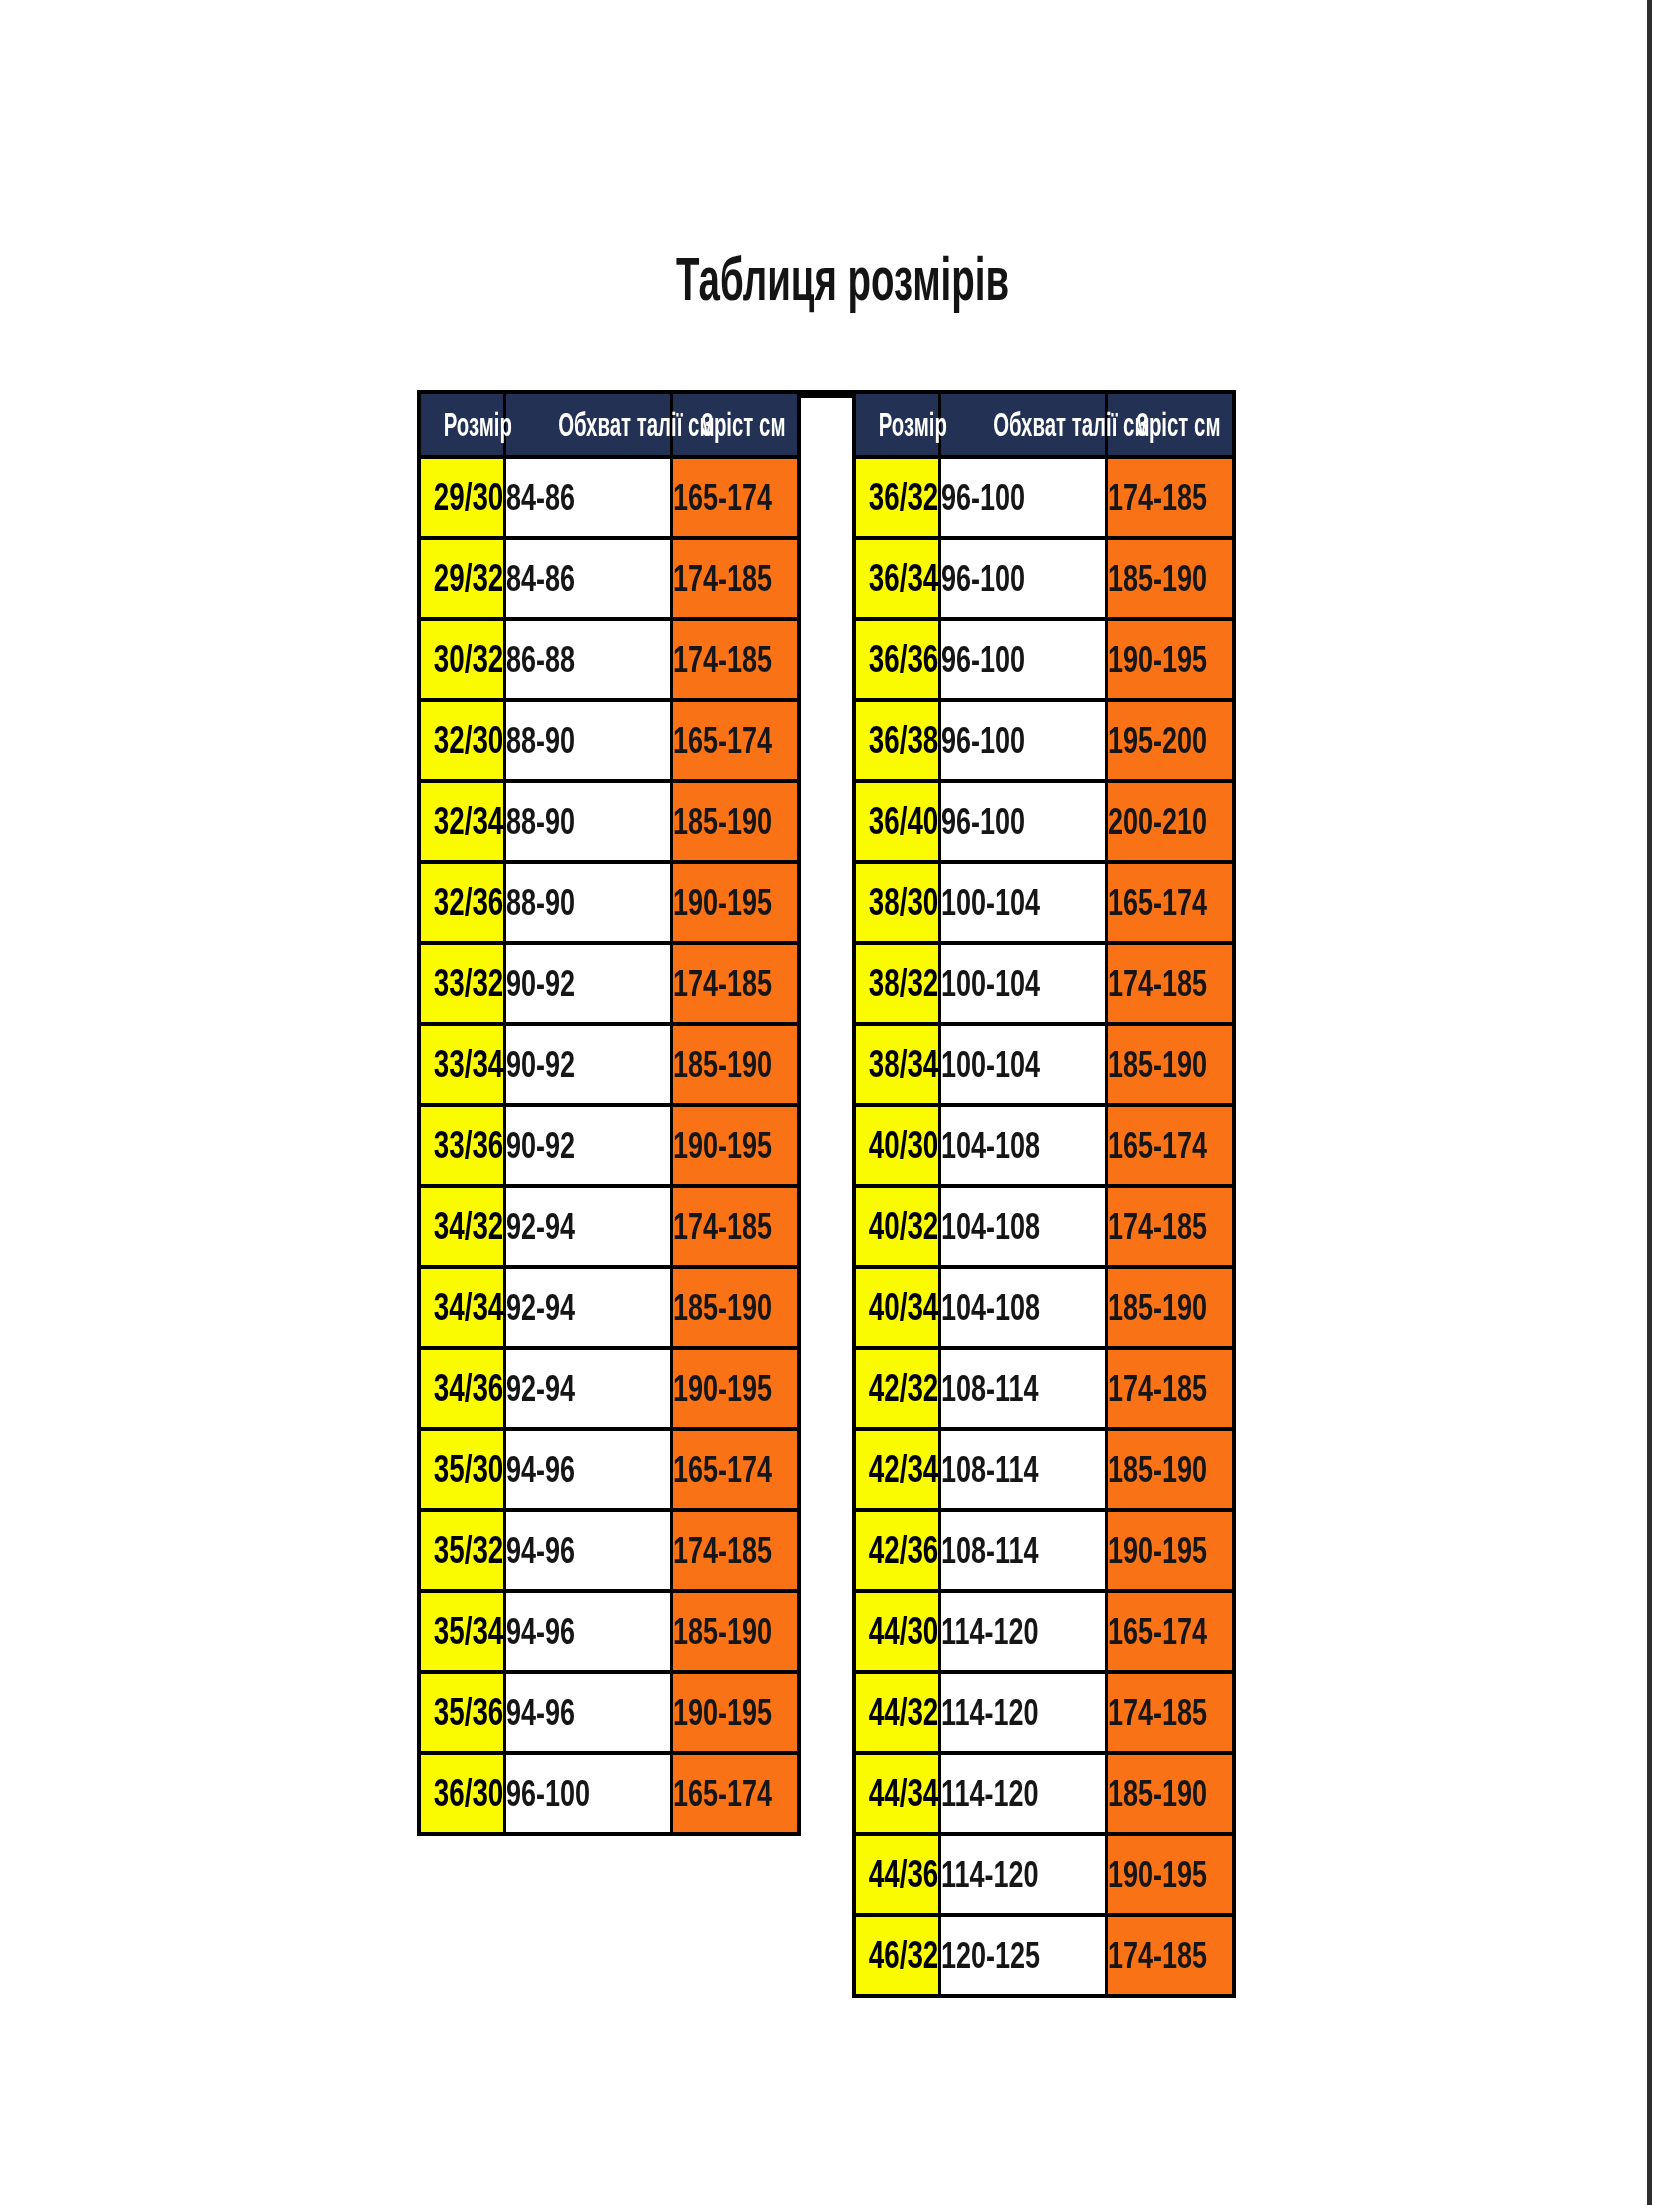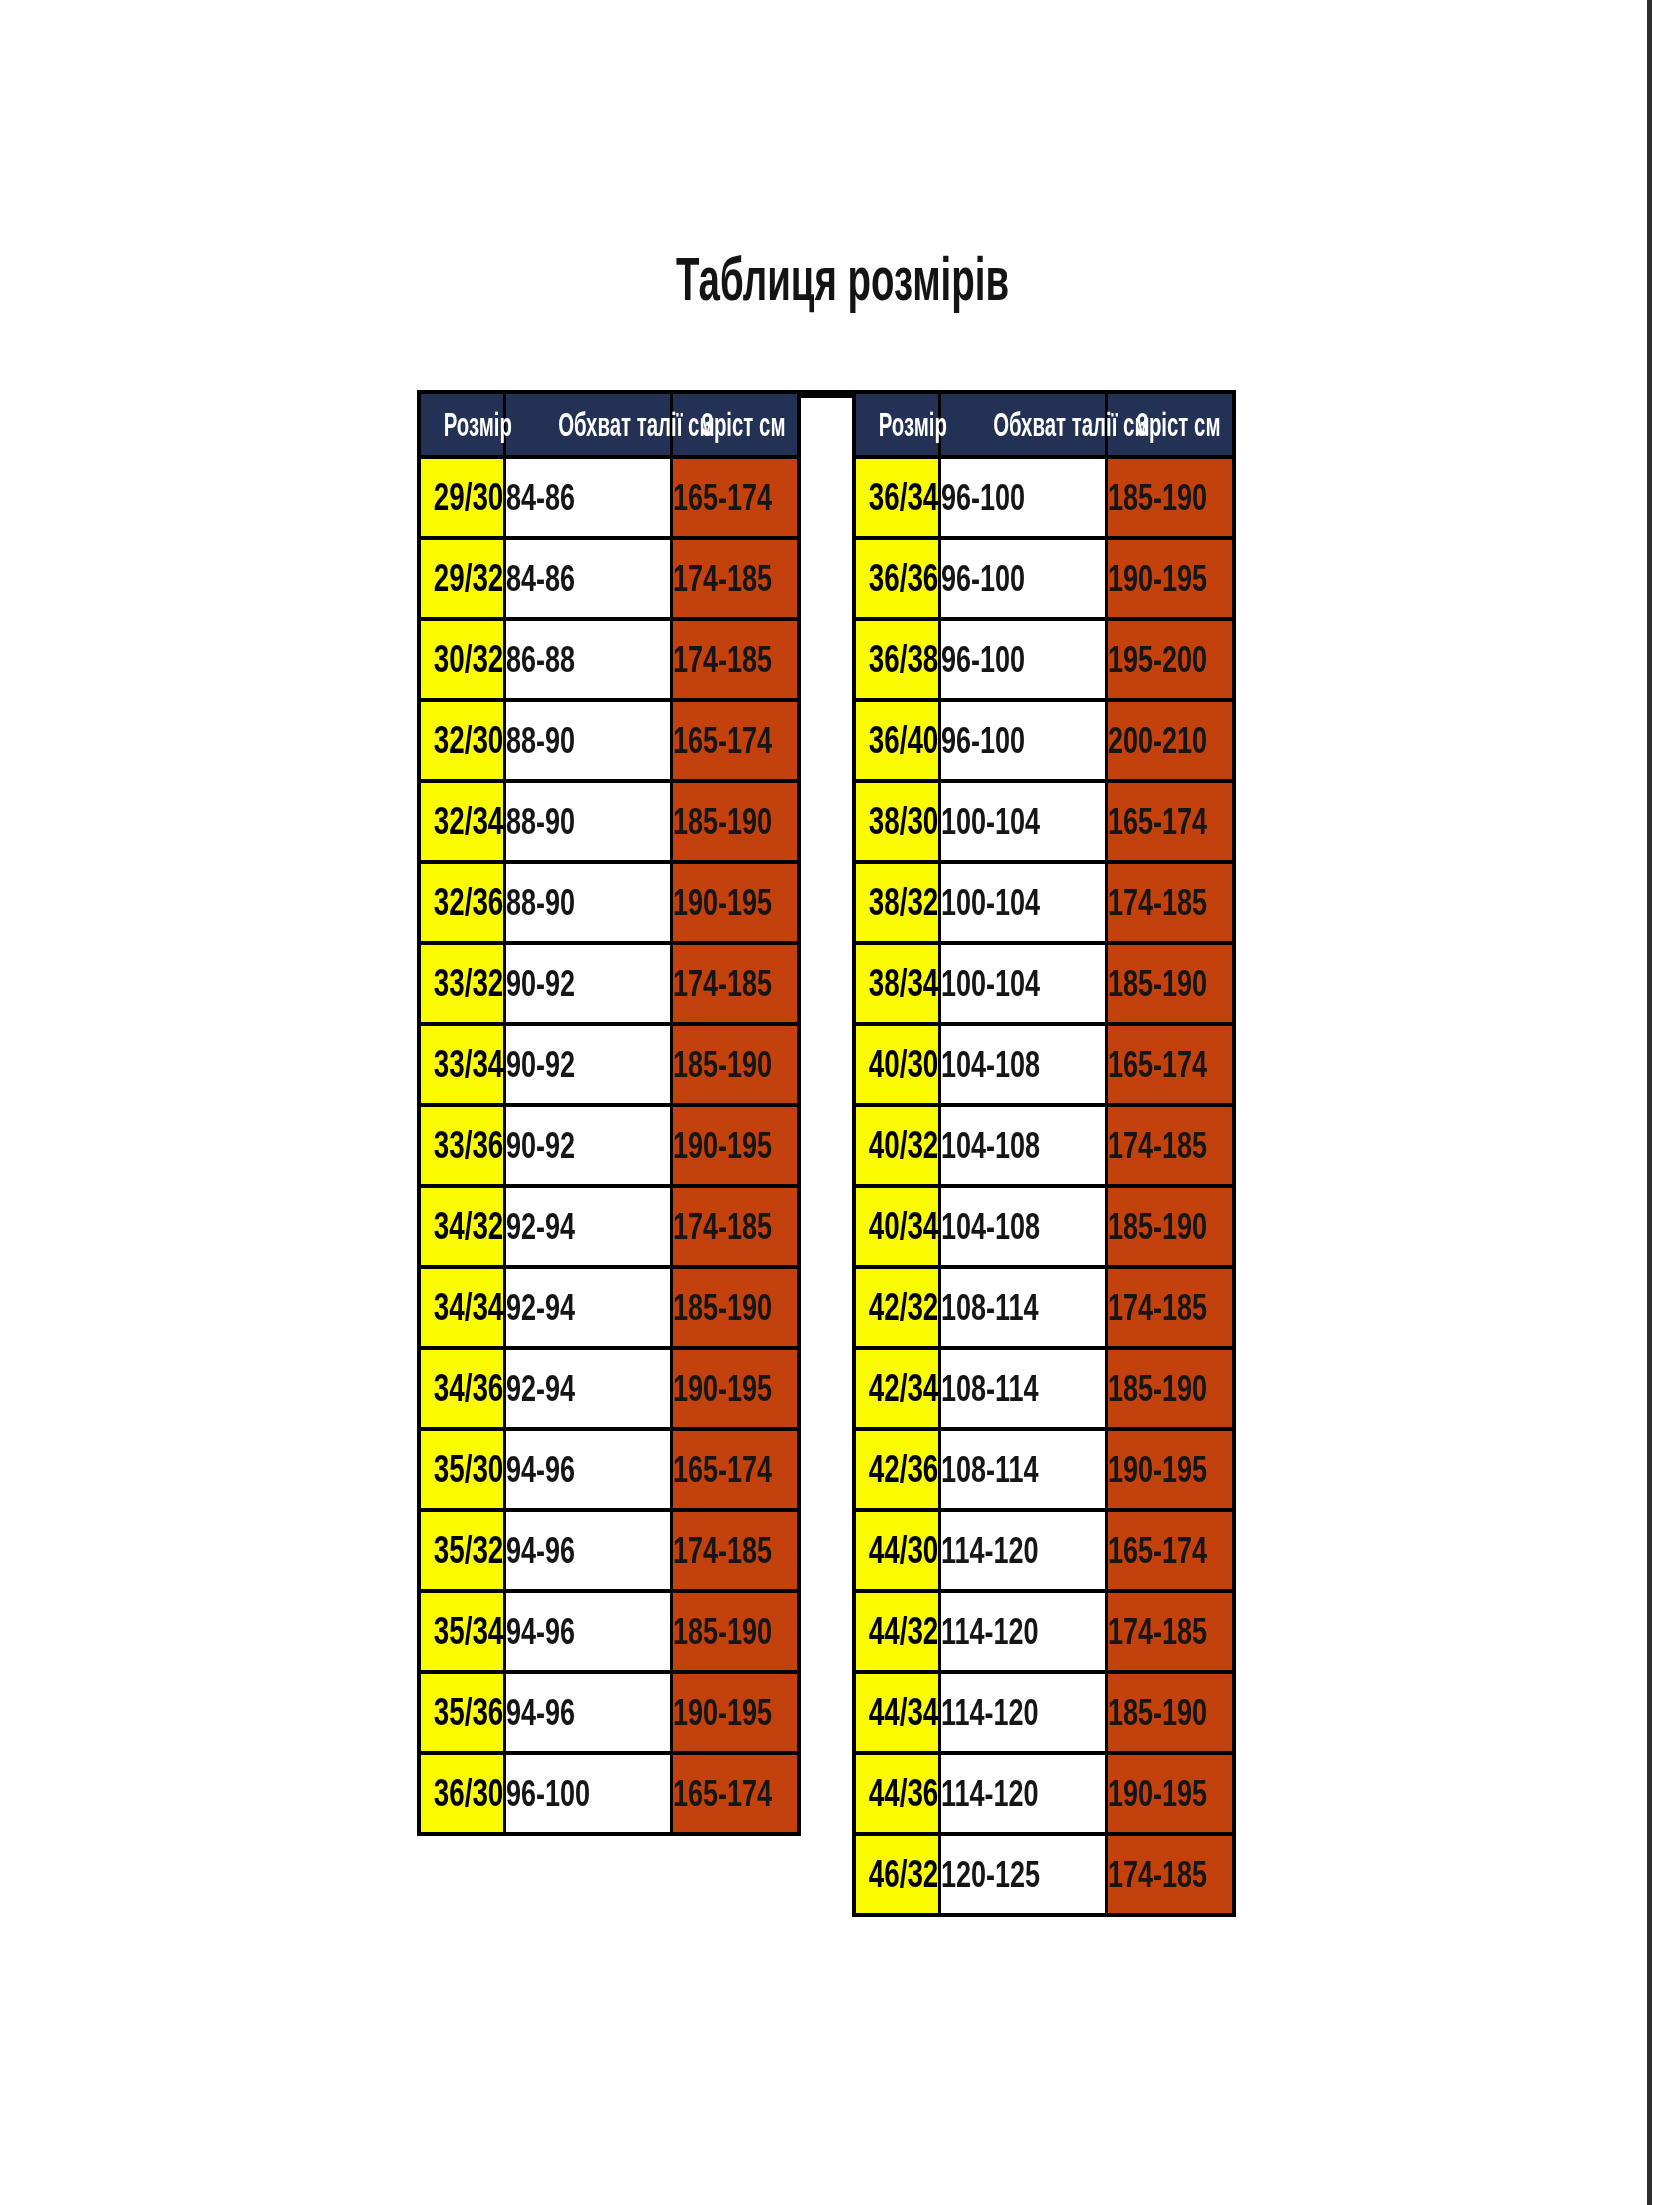--- a/index.html
+++ b/index.html
@@ -28,21 +28,21 @@
   table.sz th, table.sz td{
     border:3.3px solid var(--border,#000);
     border-top-width:4.1px;border-bottom-width:4.1px;
     padding:0;vertical-align:middle;overflow:visible;
   }
   table.sz thead tr{height:65px;}
   table.sz tbody tr{height:81px;}
   table.sz th{background:var(--header_bg,#223154);text-align:center;}
   td.c-size{background:var(--size_bg,#fbfb00);text-align:center;}
   td.c-waist{background:#fff;text-align:left;padding-left:13px;}
-  td.c-height{background:#c2410c;text-align:left;padding-left:11.4px;}
+  td.c-height{background:#f97316;text-align:left;padding-left:11.4px;}
 
   .gap{
     width:51px;background:#fff;
     border-top:4.9px solid var(--border,#000);
     border-bottom:4.9px solid var(--border,#000);
   }
   .scan-line{
     position:absolute;top:0;right:2.5px;width:4.1px;height:2205px;
     background:var(--scan_line,#2e2e2e);
   }
@@ -166,20 +166,25 @@
       </colgroup>
     <thead>
       <tr>
         <th><span class="tx t-head">Розмір</span></th>
         <th><span class="tx t-head">Обхват талії см</span></th>
         <th><span class="tx t-head">Зріст см</span></th>
       </tr>
     </thead>
     <tbody id="right-table-body">
         <tr>
+    <td class="c-size"><span class="tx t-size">36/32</span></td>
+    <td class="c-waist"><span class="tx t-data">96-100</span></td>
+    <td class="c-height"><span class="tx t-data">174-185</span></td>
+  </tr>
+        <tr>
     <td class="c-size"><span class="tx t-size">36/34</span></td>
     <td class="c-waist"><span class="tx t-data">96-100</span></td>
     <td class="c-height"><span class="tx t-data">185-190</span></td>
   </tr>
         <tr>
     <td class="c-size"><span class="tx t-size">36/36</span></td>
     <td class="c-waist"><span class="tx t-data">96-100</span></td>
     <td class="c-height"><span class="tx t-data">190-195</span></td>
   </tr>
         <tr>

